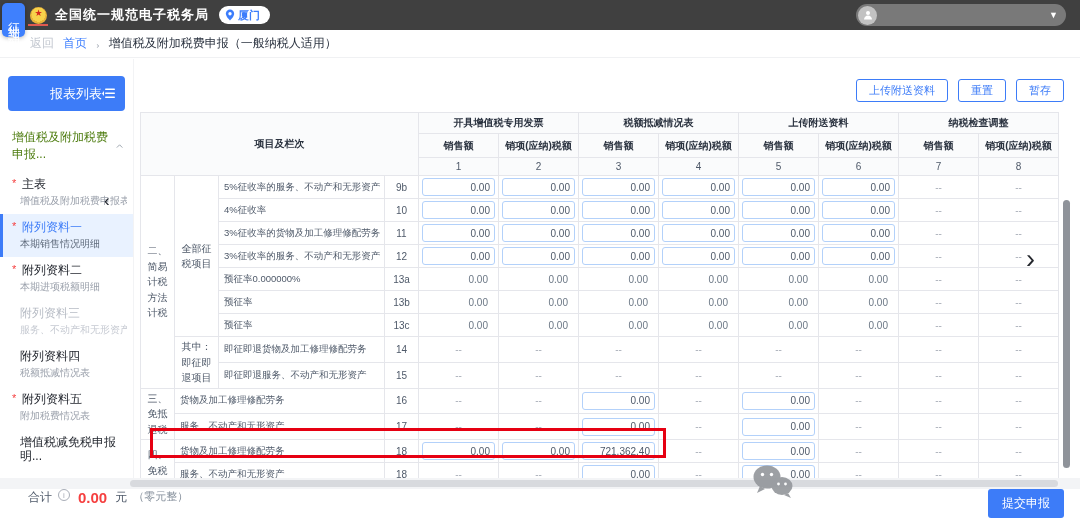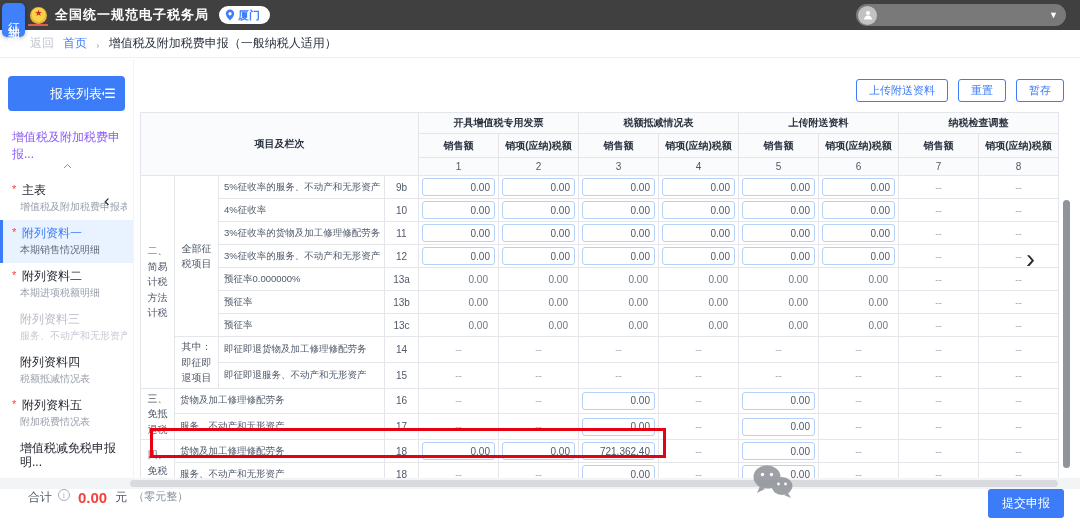--- a/index.html
+++ b/index.html
@@ -41,22 +41,22 @@
   .crumb-sep  { color:#a9aeb8; font-size:11px; }
   .crumb-cur  { color:#2b3340; }
 
   
   .sidebar { position:absolute; top:59px; left:0; width:134px; bottom:51px; background:#fff;
              border-right:1px solid #f2f3f5; }
   .panel-title { margin:17px 8px 12px 8px; height:35px; background:#3d7cf8; border-radius:4px;
                  color:#fff; display:flex; align-items:center; justify-content:flex-end;
                  padding:0 10px; font-size:13px; }
   .panel-title svg { display:block; }
-  .nav-group { padding:6px 10px 8px 12px; font-size:12px; color:#8b5cf6;
-               display:flex; justify-content:space-between; align-items:center;flex-direction:column; }
+  .nav-group { padding:6px 10px 8px 12px; font-size:12px; color:#4d7c0f;
+               display:flex; justify-content:space-between; align-items:center; }
   .nav-group svg { display:block; }
   .nav-item { padding:6px 6px 6px 17px; cursor:pointer; border-left:3px solid transparent; }
   .nav-item .trow { display:flex; align-items:flex-start; gap:2px; }
   .star { color:#f53f3f; font-size:11px; line-height:12px; margin-left:-8px; width:8px; }
   .nav-item .t { font-size:12px; color:#1d2129; line-height:14px; }
   .nav-item .s { font-size:10px; color:#9aa0ab; margin-top:3px; white-space:nowrap; overflow:hidden; }
   .nav-item.active { background:#e9f2ff; border-left:3px solid #3d7cf8; }
   .nav-item.active .t { color:#3d7cf8; }
   .nav-item.active .s { color:#5f6b7c; }
   .nav-item.disabled .t { color:#b7bcc5; }

